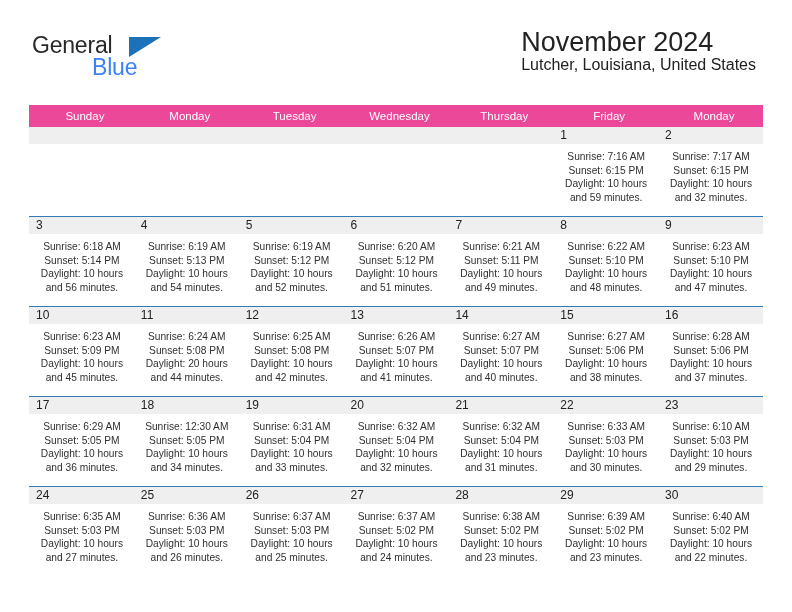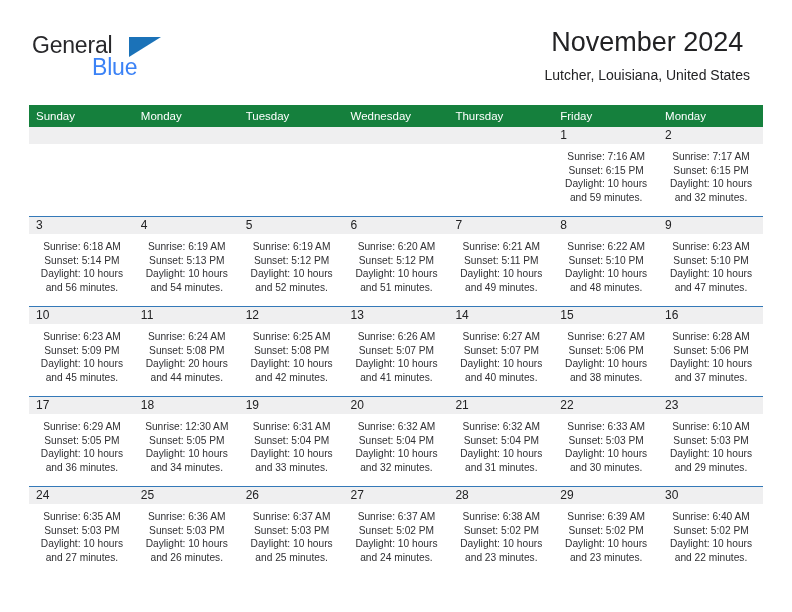--- a/index.html
+++ b/index.html
@@ -59,53 +59,52 @@
     left: 97px;
     top: 5px;
     width: 0;
     height: 0;
     border-left: 32px solid #1b72b8;
     border-bottom: 20px solid transparent;
   }
 
   .title-block {
     position: absolute;
-    right: 13px;
+    right: 7px;
     top: 0;
-    text-align: center;
+    text-align: left;
   }
   .cal-title {
     font-size: 27px;
     color: #222224;
     font-weight: normal;
     line-height: 1.05;
     white-space: nowrap;
   }
   .cal-subtitle {
-    margin-top: 11px;
-    font-size: 14px;
+    font-size: 16px;
     color: #222224;
     white-space: nowrap;
   }
 
   
   .calendar {
     position: absolute;
     left: 29px;
     top: 105px;
     width: 734px;
     border-collapse: collapse;
     table-layout: fixed;
   }
   .calendar th {
-    background: #15803d;
+    background: #ec4899;
     color: #ffffff;
     font-size: 11.5px;
     font-weight: normal;
-    text-align: left;
+    text-align: center;
     padding: 5px 0 5px 7px;
     height: 11px;
     border: none;
   }
   .calendar td {
     vertical-align: top;
     padding: 0;
     border: none;
     border-top: 1px solid #3479b8;
     height: 89px;

